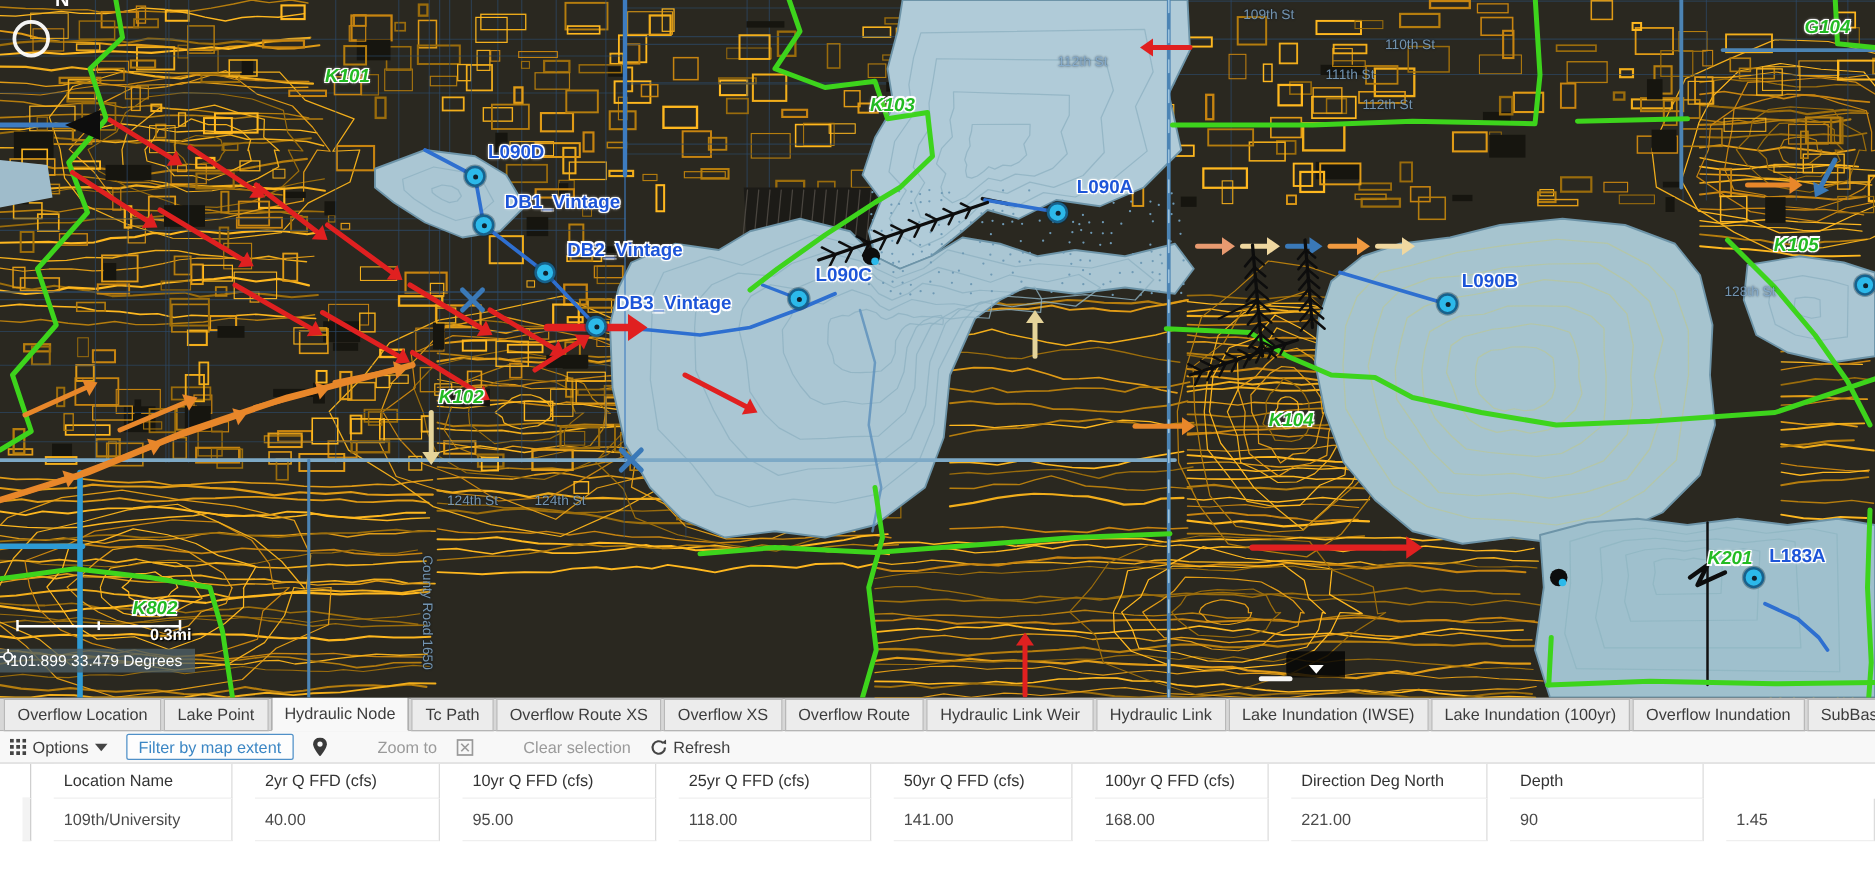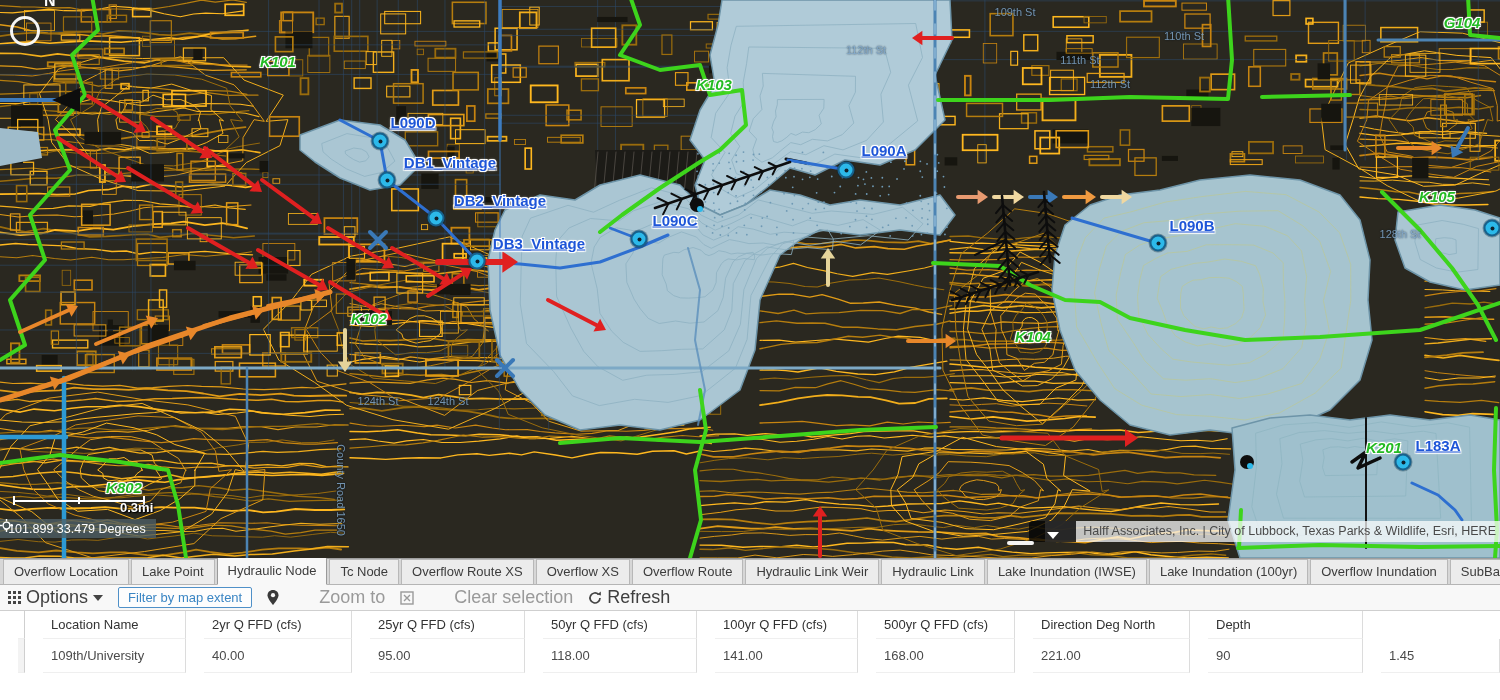--- a/index.html
+++ b/index.html
@@ -2,21 +2,21 @@
 <html><head>
 <meta charset="utf-8">
 <style>
   html,body{margin:0;padding:0;background:#888;}
   .app{position:relative;width:1500px;height:700px;overflow:hidden;font-family:"Liberation Sans",sans-serif;background:#fff;}
   
   .map{position:relative;width:1500px;height:558px;background:#2a2820;overflow:hidden;cursor:default;}
   .map svg{position:absolute;left:0;top:0;}
   .map-labels{position:absolute;left:0;top:0;width:100%;height:100%;pointer-events:none;}
   .node-label{position:absolute;transform:translate(-50%,-50%);font:bold 15px "Liberation Sans",sans-serif;color:#1d55d8;white-space:nowrap;
-    text-shadow:0 0 2px #fff,0 0 3px #fff,1px 1px 0 #fff,-1px -1px 0 #fff,1px -1px 0 #fff,-1px 1px 0 #fff;text-decoration:underline;}
+    text-shadow:0 0 2px #fff,0 0 3px #fff,1px 1px 0 #fff,-1px -1px 0 #fff,1px -1px 0 #fff,-1px 1px 0 #fff;}
   .basin-label{position:absolute;transform:translate(-50%,-50%);font:bold italic 15px "Liberation Sans",sans-serif;color:#23bb23;white-space:nowrap;
     text-shadow:0 0 2px #fff,0 0 3px #fff,1px 1px 0 #fff,-1px -1px 0 #fff,1px -1px 0 #fff,-1px 1px 0 #fff;}
   .street-label{position:absolute;transform:translate(-50%,-50%);font:11px "Liberation Sans",sans-serif;color:#7fa6c9;opacity:.85;white-space:nowrap;text-shadow:0 0 2px #05111d;}
   .street-label.v{transform:translate(-50%,-50%) rotate(90deg);}
   .pt-marker{position:absolute;width:13px;height:13px;border-radius:50%;background:#2cb9ea;border:2px solid #17618c;transform:translate(-50%,-50%);box-shadow:0 0 0 1px rgba(10,40,60,.35);}
   .pt-marker .dot{position:absolute;left:50%;top:50%;width:4px;height:4px;margin:-2px 0 0 -2px;border-radius:50%;background:#10222e;}
   .compass{position:absolute;left:10px;top:16px;width:24px;height:24px;border:3px solid #fff;border-radius:50%;opacity:.95;background:transparent;}
   .compass-n{position:absolute;left:44px;top:-8px;color:#fff;font:bold 16px "Liberation Sans",sans-serif;}
   .scalebar{position:absolute;left:6px;top:494px;width:170px;height:26px;pointer-events:none;}
   .scalebar .lbl{position:absolute;left:114px;top:6px;font:bold 13px "Liberation Sans",sans-serif;color:#fff;text-shadow:0 0 3px #000,1px 1px 1px #000;}
@@ -26,21 +26,21 @@
   .attrib-toggle{position:absolute;left:1029px;top:521px;width:47px;height:21px;background:rgba(5,5,5,.82);border:none;border-radius:4px 0 0 4px;cursor:pointer;}
   .attrib-toggle i{display:block;margin:8px auto 0;width:0;height:0;border:6px solid transparent;border-top:7px solid #fff;border-bottom:none;}
   .scroll-dash{position:absolute;left:1007px;top:541px;width:27px;height:4px;border-radius:2px;background:#fff;opacity:.95;}
   
   .tabstrip{height:27px;background:#d7d7d7;border-top:1px solid #9e9e9e;border-bottom:1px solid #b5b5b5;display:flex;align-items:flex-end;padding-left:2px;box-sizing:border-box;}
   .tab{height:24px;line-height:24px;margin:0 1px -1px 1px;padding:0 10px;background:#ececec;border:1px solid #b8b8b8;border-bottom:1px solid #b5b5b5;
        font-size:13px;color:#3c3c3c;white-space:nowrap;cursor:pointer;}
   .tab.active{background:#f8f8f8;border-color:#9a9a9a;border-bottom-color:#f8f8f8;height:26px;line-height:26px;}
   
   .toolbar{height:26px;background:#f8f8f8;border-bottom:1px solid #cfcfcf;display:flex;align-items:center;padding-left:8px;gap:15px;box-sizing:border-box;}
-  .tool{display:flex;align-items:center;gap:5px;font-size:18px;color:#3f3f3f;cursor:pointer;}
+  .tool{display:flex;align-items:center;gap:5px;font-size:13px;color:#3f3f3f;cursor:pointer;}
   .tool.dim{color:#9a9a9a;gap:40px;}
   .caret{width:0;height:0;border:5px solid transparent;border-top:6px solid #444;margin-top:5px;}
   .filter-btn{border:1px solid #4f90c8;color:#3b86c4;background:#fdfdfd;border-radius:2px;padding:2px 9px;font-size:13px;cursor:pointer;}
   
   .grid{height:87px;background:#fff;overflow:hidden;font-size:13px;color:#4a4a4a;}
   .grow{display:grid;}
   .gcell{border-right:1px solid #dcdcdc;border-bottom:1px solid #efefef;padding:0 8px;display:flex;align-items:center;overflow:hidden;white-space:nowrap;box-sizing:border-box;margin-left:18px;}
   .gcell.sel{background:#f3f3f3;border-right:1px solid #cfcfcf;padding:0;}
   .ghead .gcell{color:#333;background:#fff;}
 </style>
@@ -1218,21 +1218,21 @@
         <path d="M975 255 L1005 240" stroke="#0d0d0d" stroke-width="2" fill="none" opacity="1" stroke-linejoin="round" stroke-linecap="round"></path>
         <path d="M52 100 L80 88 L80 112 Z" fill="#0d0d0d"></path>
         <path d="M1352 462 L1366 452 L1358 468 L1380 458" stroke="#0d0d0d" stroke-width="3.5" fill="none" opacity="1" stroke-linejoin="round" stroke-linecap="round"></path>
         <circle cx="697" cy="205" r="7" fill="#0d0d0d"></circle>
         <circle cx="700" cy="209" r="3" fill="#2cb9ea"></circle>
         <circle cx="1247" cy="462" r="7" fill="#0d0d0d"></circle>
         <circle cx="1250" cy="466" r="3" fill="#2cb9ea"></circle>
       </svg>
     <div class="map-labels" id="maplabels">
         <div class="street-label" style="left:1015px;top:12px">109th St</div>
-        <div class="street-label" style="left:1184px;top:36px">110th St</div>
+        <div class="street-label" style="left:1128px;top:36px">110th St</div>
         <div class="street-label" style="left:1080px;top:60px">111th St</div>
         <div class="street-label" style="left:1110px;top:84px">112th St</div>
         <div class="street-label" style="left:866px;top:50px">112th St</div>
         <div class="street-label" style="left:378px;top:401px">124th St</div>
         <div class="street-label" style="left:448px;top:401px">124th St</div>
         <div class="street-label" style="left:1400px;top:234px">128th St</div>
         <div class="street-label v" style="left:341px;top:490px">County Road 1650</div>
         <div class="basin-label" style="left:278px;top:61px">K101</div>
         <div class="basin-label" style="left:714px;top:84px">K103</div>
         <div class="basin-label" style="left:1462px;top:22px">G104</div>
@@ -1289,34 +1289,31 @@
     </div>
 
     <div class="coords">
       <svg width="13" height="13">
         <circle cx="6.5" cy="6.5" r="3.4" stroke="#fff" stroke-width="1.4" fill="none"></circle>
         <path d="M6.5 0 V2.6 M6.5 10.4 V13 M0 6.5 H2.6 M10.4 6.5 H13" stroke="#fff" stroke-width="1.4"></path>
       </svg>
       <span>-101.899 33.479 Degrees</span>
     </div>
 
-    <div class="attrib">
-      <span>Halff Associates, Inc. | City of Lubbock, Texas Parks &amp; Wildlife, Esri, HERE</span>
-    </div>
     <button class="attrib-toggle">
         <i></i>
       </button>
     <div class="scroll-dash"></div>
   </div>
 
   <div class="tabstrip" id="tabstrip">
       <div class="tab">Overflow Location</div>
       <div class="tab">Lake Point</div>
       <div class="tab active">Hydraulic Node</div>
-      <div class="tab">Tc Node</div>
+      <div class="tab">Tc Path</div>
       <div class="tab">Overflow Route XS</div>
       <div class="tab">Overflow XS</div>
       <div class="tab">Overflow Route</div>
       <div class="tab">Hydraulic Link Weir</div>
       <div class="tab">Hydraulic Link</div>
       <div class="tab">Lake Inundation (IWSE)</div>
       <div class="tab">Lake Inundation (100yr)</div>
       <div class="tab">Overflow Inundation</div>
       <div class="tab">SubBasin</div>
       <div class="tab">SubArea</div>
@@ -1362,24 +1359,24 @@
       </svg>
       <span>Refresh</span>
     </div>
   </div>
 
   <div class="grid" id="grid">
       <div class="grow ghead" style="grid-template-columns:25px 161px 166px 173px 172px 161px 157px 175px 173px 137px;height:28px">
         <div class="gcell sel"></div>
         <div class="gcell">Location Name</div>
         <div class="gcell">2yr Q FFD (cfs)</div>
+        <div class="gcell">10yr Q FFD (cfs)</div>
         <div class="gcell">25yr Q FFD (cfs)</div>
         <div class="gcell">50yr Q FFD (cfs)</div>
         <div class="gcell">100yr Q FFD (cfs)</div>
-        <div class="gcell">500yr Q FFD (cfs)</div>
         <div class="gcell">Direction Deg North</div>
         <div class="gcell">Depth</div>
       </div>
       <div class="grow" style="grid-template-columns:25px 161px 166px 173px 172px 161px 157px 175px 173px 137px;height:34px">
         <div class="gcell sel"></div>
         <div class="gcell">109th/University</div>
         <div class="gcell">40.00</div>
         <div class="gcell">95.00</div>
         <div class="gcell">118.00</div>
         <div class="gcell">141.00</div>

